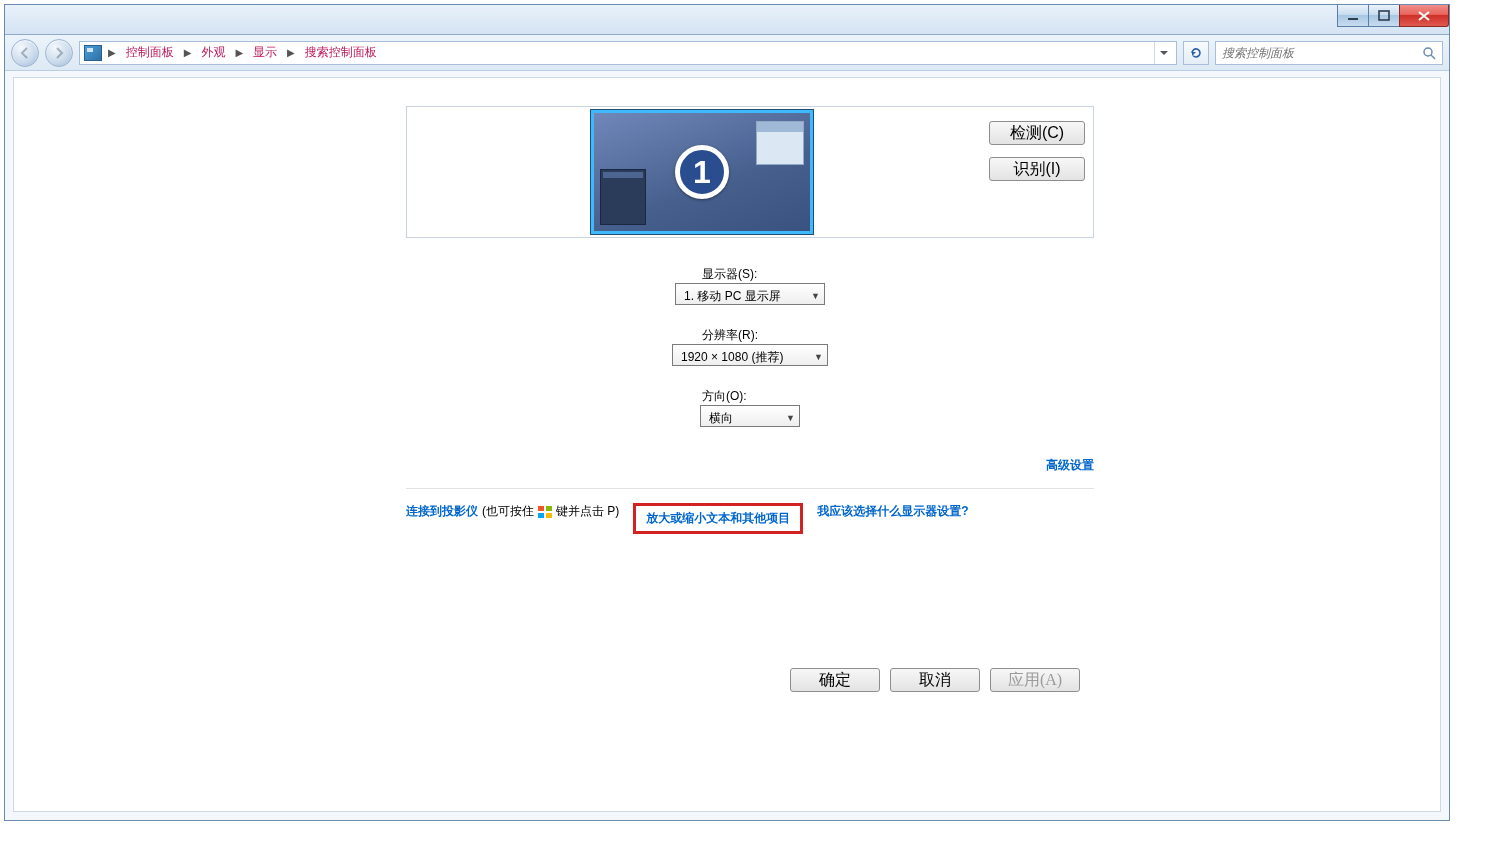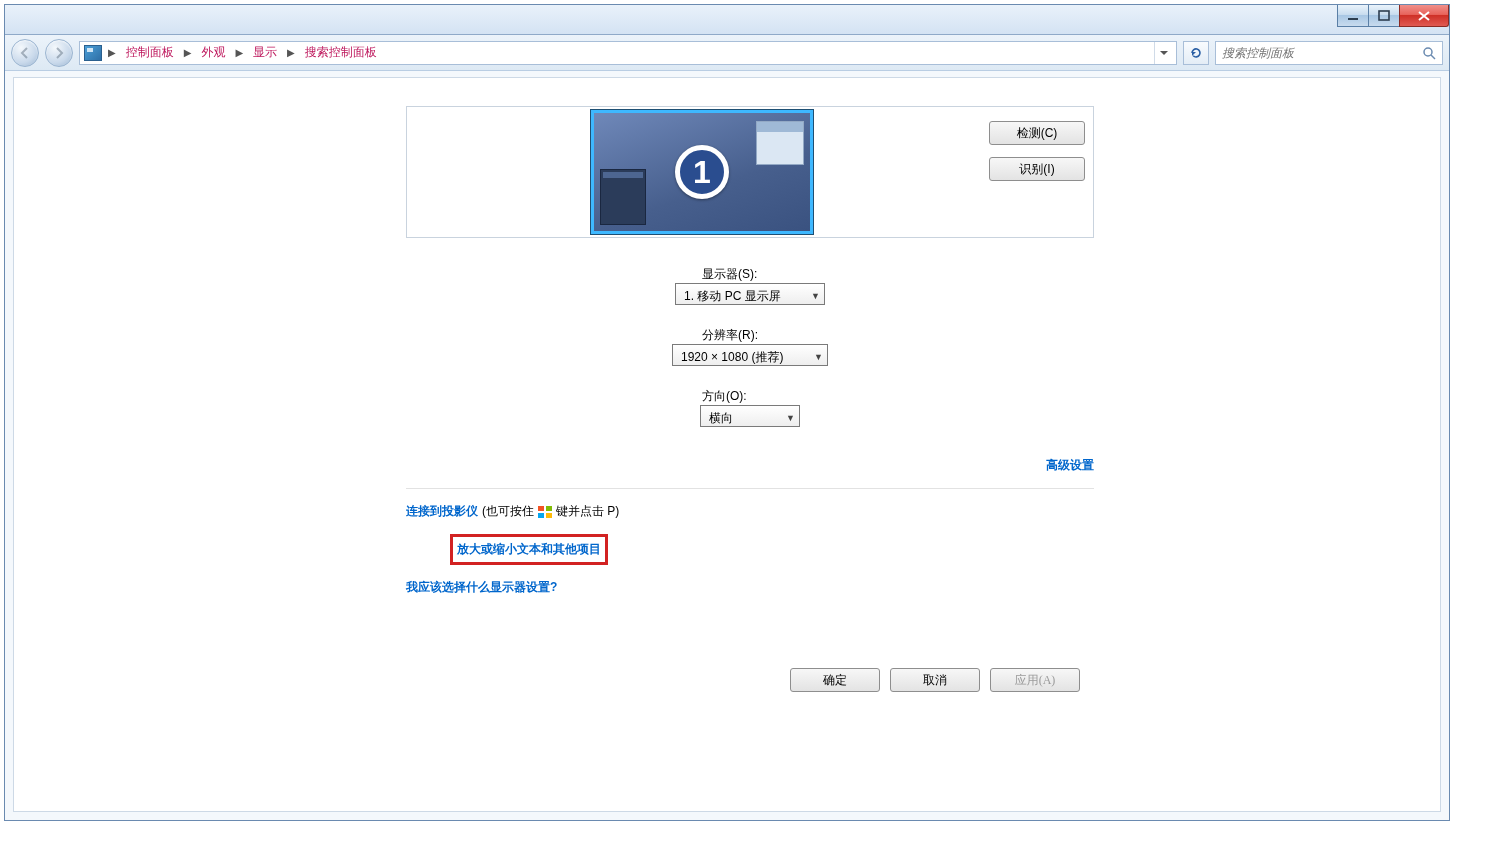--- a/index.html
+++ b/index.html
@@ -181,54 +181,53 @@
   .preview-btns {
     width:96px;
     padding-top: 10px;
     display:flex; flex-direction:column; gap:12px;
   }
   .win-btn {
     height: 24px;
     border: 1px solid #8e8e8e;
     border-radius: 3px;
     background: linear-gradient(#f7f7f7,#e3e3e3);
-    font-size:12px;
+    font-size:16px;
     cursor: pointer;
     padding: 0 8px;
   }
   .win-btn.disabled { color:#9b9b9b;font-family:Liberation Serif, serif; }
 
   
   .fields { display:flex; flex-direction:column; gap: 22px; margin-bottom: 20px;}
   .frow { display:flex; align-items:center;flex-direction:column; }
   .flabel { width: 96px; color:#000; }
   .fselect {
     border:1px solid #7a7a7a; height:22px; background:linear-gradient(#fff,#eee);
     display:flex; align-items:center; justify-content:space-between;
     padding: 4px 4px 0 8px; font-size:12px;
   }
   .fselect .arrow { font-size:9px; color:#444; }
 
   .adv-row { text-align:right; padding: 10px 0 14px; border-bottom: 1px solid #e2e2e2;}
   .link { color:#0066cc; cursor:pointer;font-weight:bold; }
 
-  .lower-links { padding-top: 14px; display:flex; flex-direction:column; gap:14px; align-items:flex-start;}
+  .lower-links { padding-top: 14px; display:flex; flex-direction:row; gap:14px; align-items:flex-start;}
   .proj-line { display:flex; align-items:center; gap:4px;}
   .winlogo {
     width:14px; height:12px; position:relative;
   }
   .winlogo span{position:absolute;width:6px;height:5px;}
   .winlogo .a{left:0;top:0;background:#f35325;}
   .winlogo .b{right:0;top:0;background:#81bc06;}
   .winlogo .c{left:0;bottom:0;background:#05a6f0;}
   .winlogo .d{right:0;bottom:0;background:#ffba08;}
   .highlight-box {
     border: 3px solid #d22222;
-    padding: 4px 4px;
-    margin-left: 44px;
+    padding: 4px 10px;
   }
 
   
   .bottom-bar {
     position: absolute;
     right: 360px;
     top: 590px;
     display:flex; gap:10px;
   }
   .bottom-bar .win-btn { width: 90px; }

